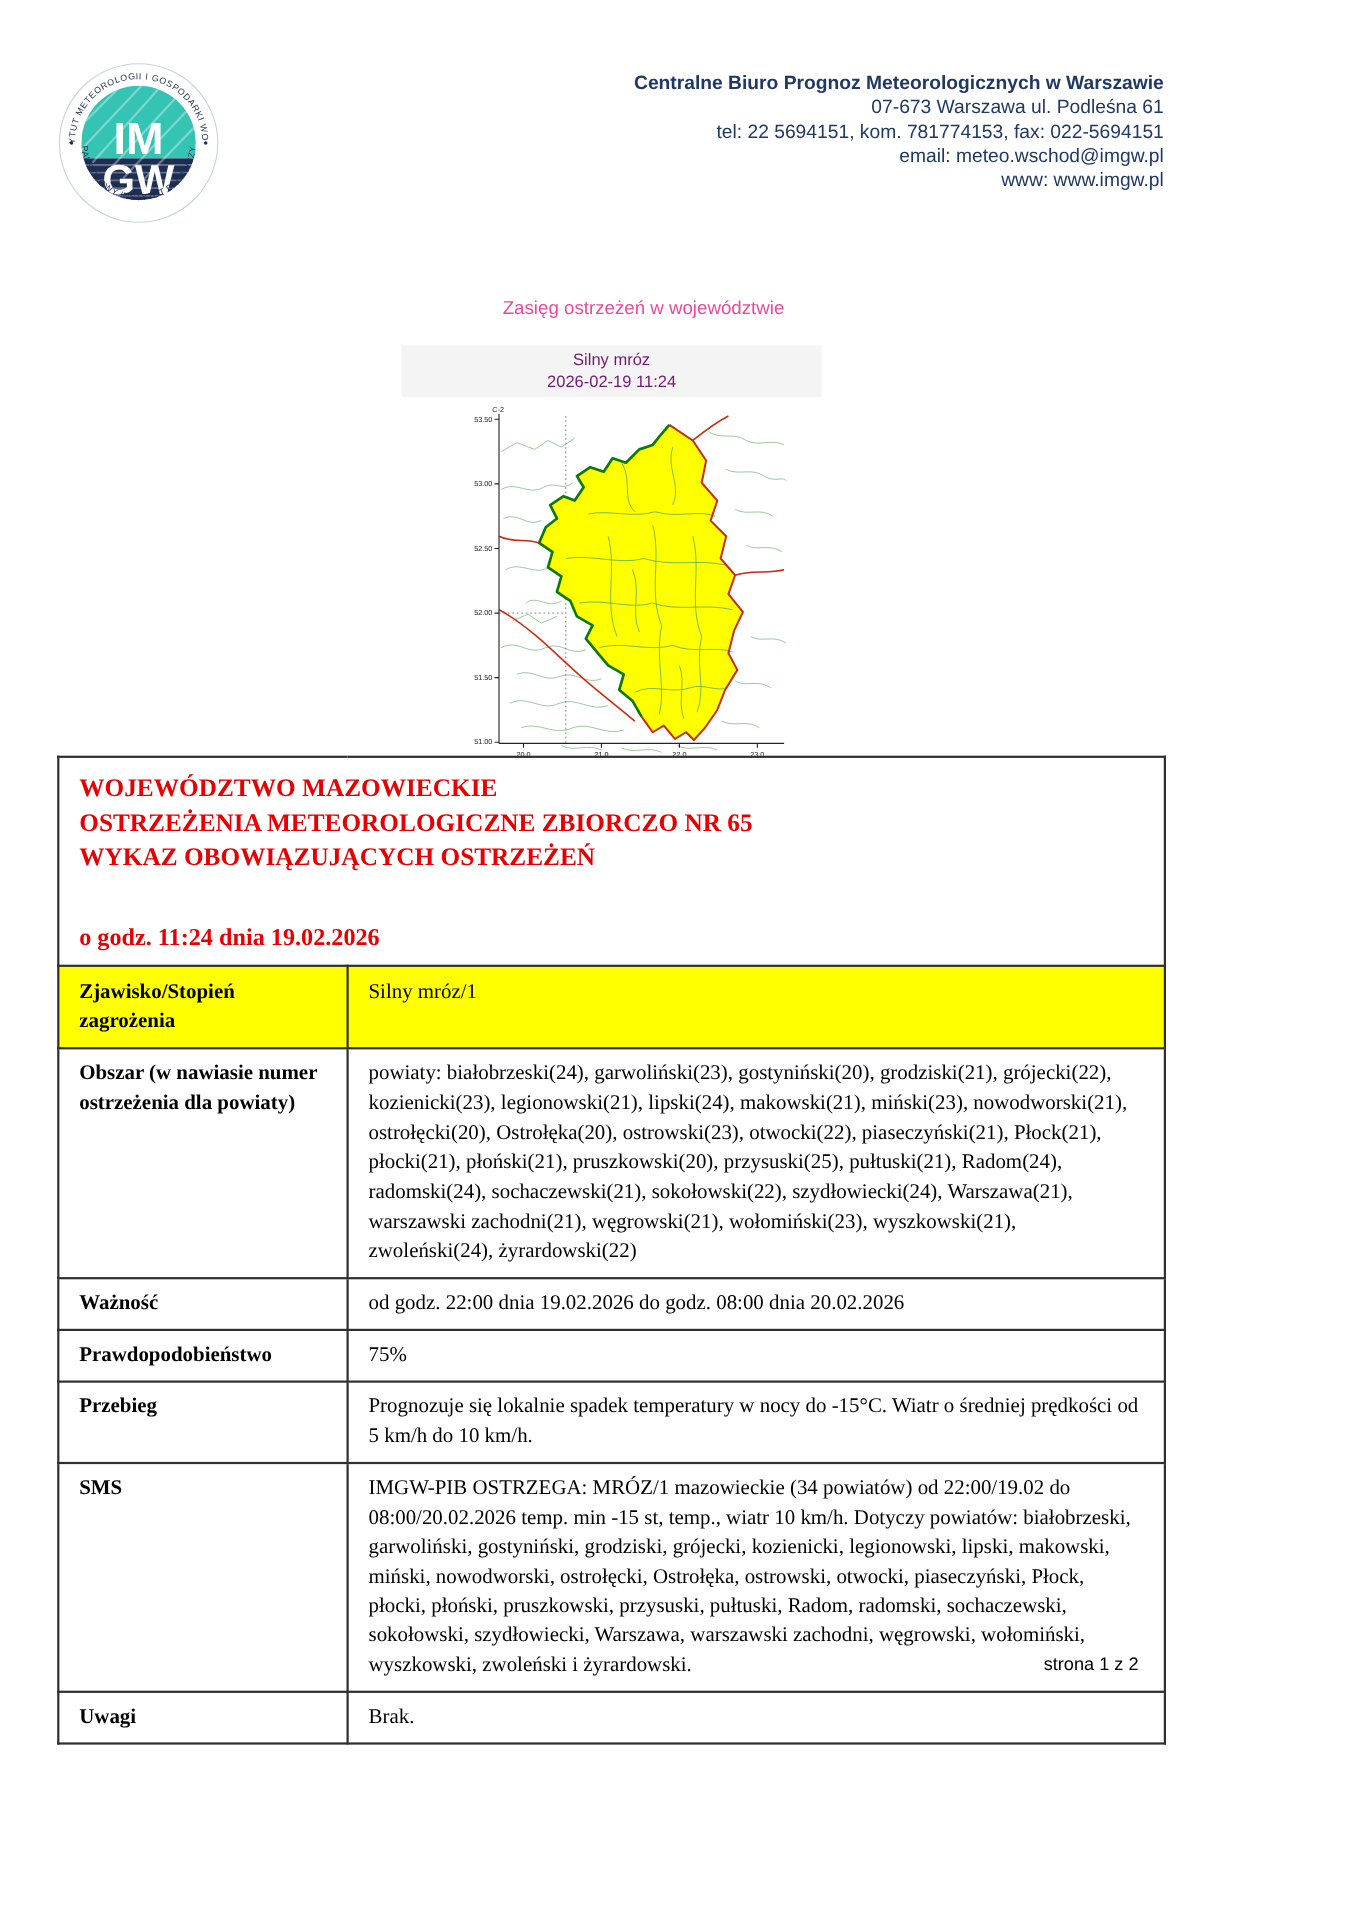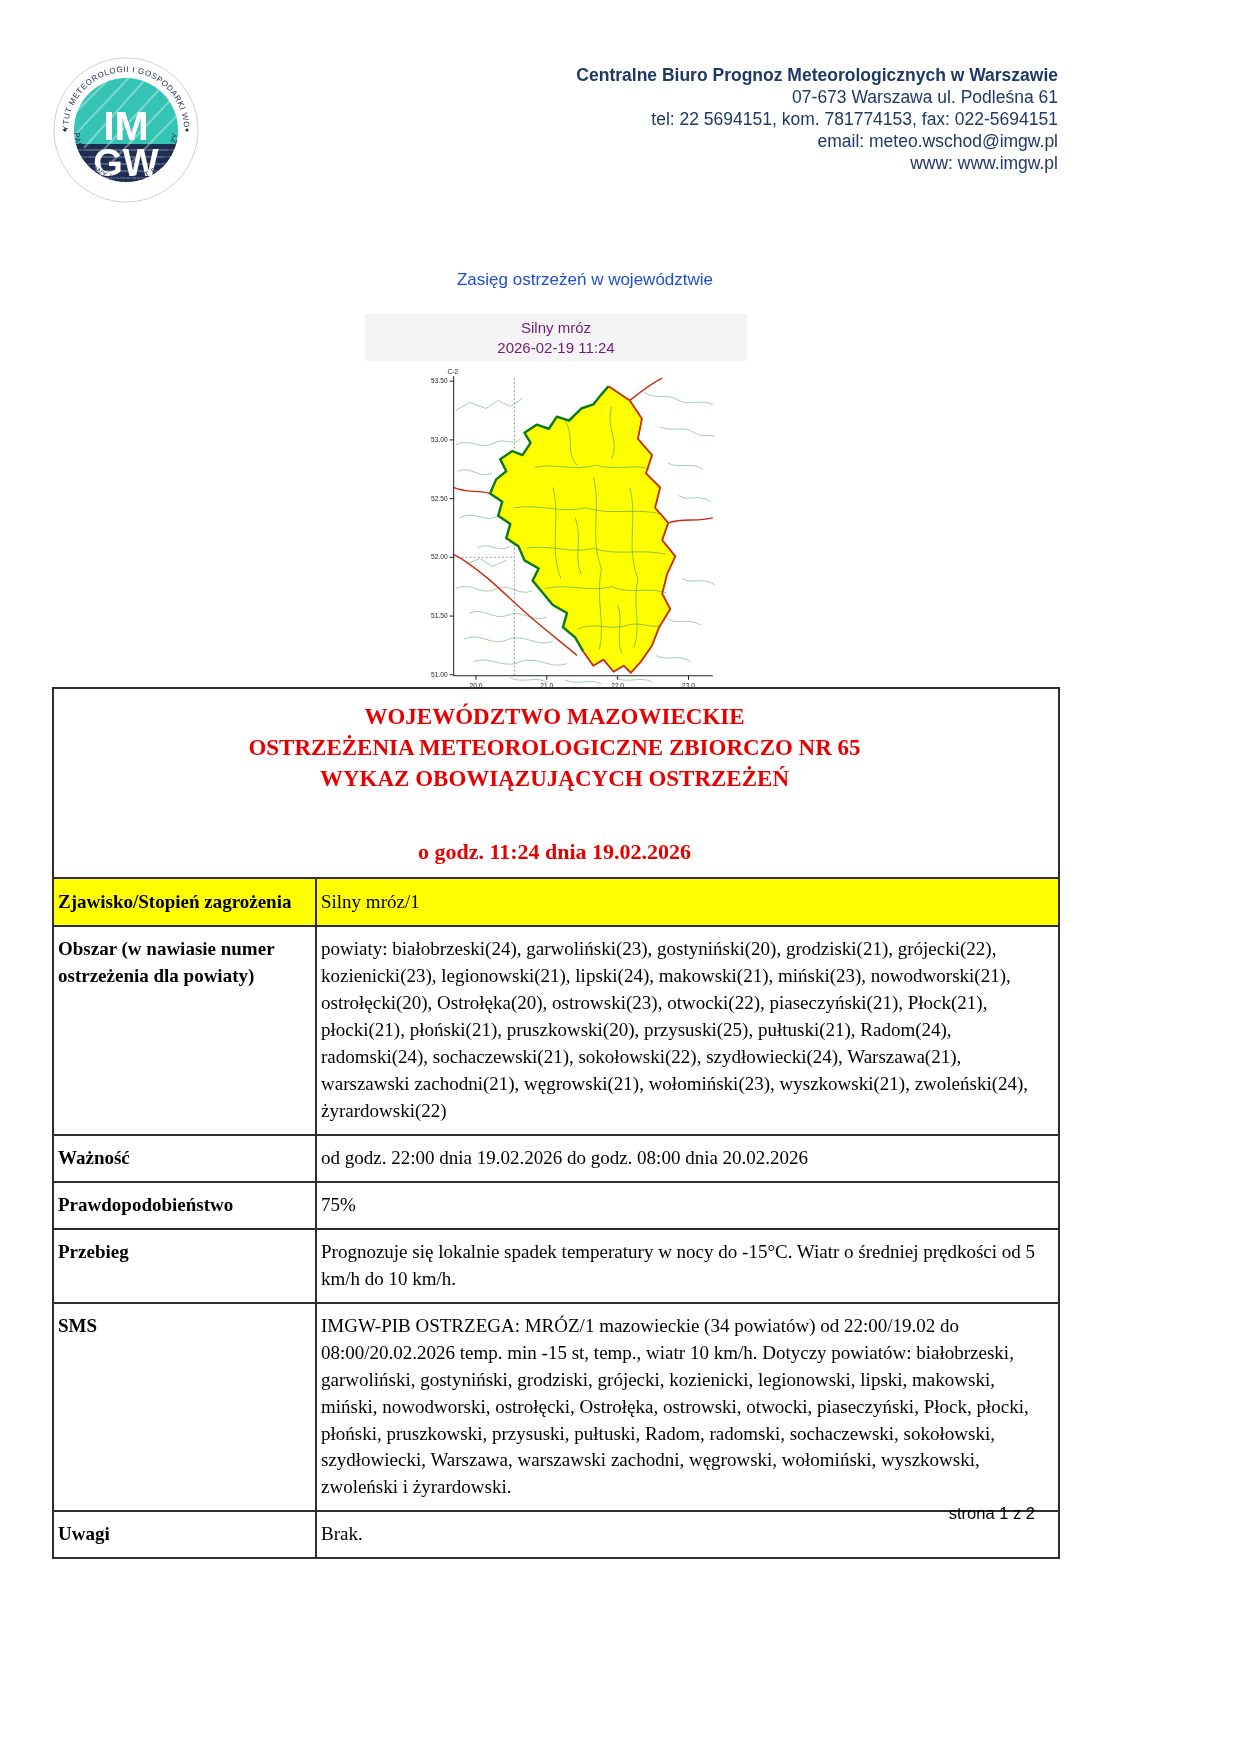--- a/index.html
+++ b/index.html
@@ -5,28 +5,28 @@
   * { margin:0; padding:0; box-sizing:border-box; }
   body { background:#ffffff; font-family:"Liberation Sans", sans-serif; }
   .page { position:relative; width:1240px; height:1755px; background:#fff; overflow:hidden; }
 
   
   .logo-wrap { position:absolute; left:52px; top:56px; width:148px; height:148px; }
   .org-block { position:absolute; top:64px; right:182px; text-align:right; color:#1F3864; font-size:17.5px; line-height:22px; }
   .org-block .bold { font-weight:bold; }
 
   
-  .map-caption { position:absolute; top:270px; left:0; width:1170px; text-align:center; font-size:17px; color:#1d4ed8; }
+  .map-caption { position:absolute; top:270px; left:0; width:1170px; text-align:center; font-size:17px; color:#ec4899; }
   .map-head { position:absolute; top:314px; left:365px; width:382px; height:47px; background:#f4f4f4; text-align:center; font-size:15px; line-height:20px; padding-top:4px; color:#701a75; }
   .map-box { position:absolute; top:366px; left:402px; width:326px; height:326px; }
 
   
   .wtable { position:absolute; top:687px; left:52px; width:1008px; border-collapse:collapse; font-family:"Liberation Serif", serif; }
-  .wtable td { border:2px solid #2e2e2e; vertical-align:top; font-size:19px; line-height:1.42; padding:9px 4px; color:#000; }
-  .wtable .title-cell { text-align:center; padding:12px 10px 10px 7px; }
+  .wtable td { border:2px solid #2e2e2e; vertical-align:top; font-size:19px; line-height:1.42; padding:9px 18px; color:#000; }
+  .wtable .title-cell { padding:12px 10px 10px 18px; }
   .title-line { color:#e80000; font-weight:bold; font-size:23px; line-height:31px; }
   .title-line.small { font-size:22px;margin-top:42px; }
   .wtable .lbl { width:263px; font-weight:bold; }
   .row-phen td { background:#FFFF00; height:42px; padding-top:10px; }
   .row-area td { height:170px; }
   .row-valid td { height:40px; }
   .row-prob td { height:40px; }
   .row-course td { height:62px; }
   .row-sms td { height:168px; }
   .row-rso td { height:62px; }

